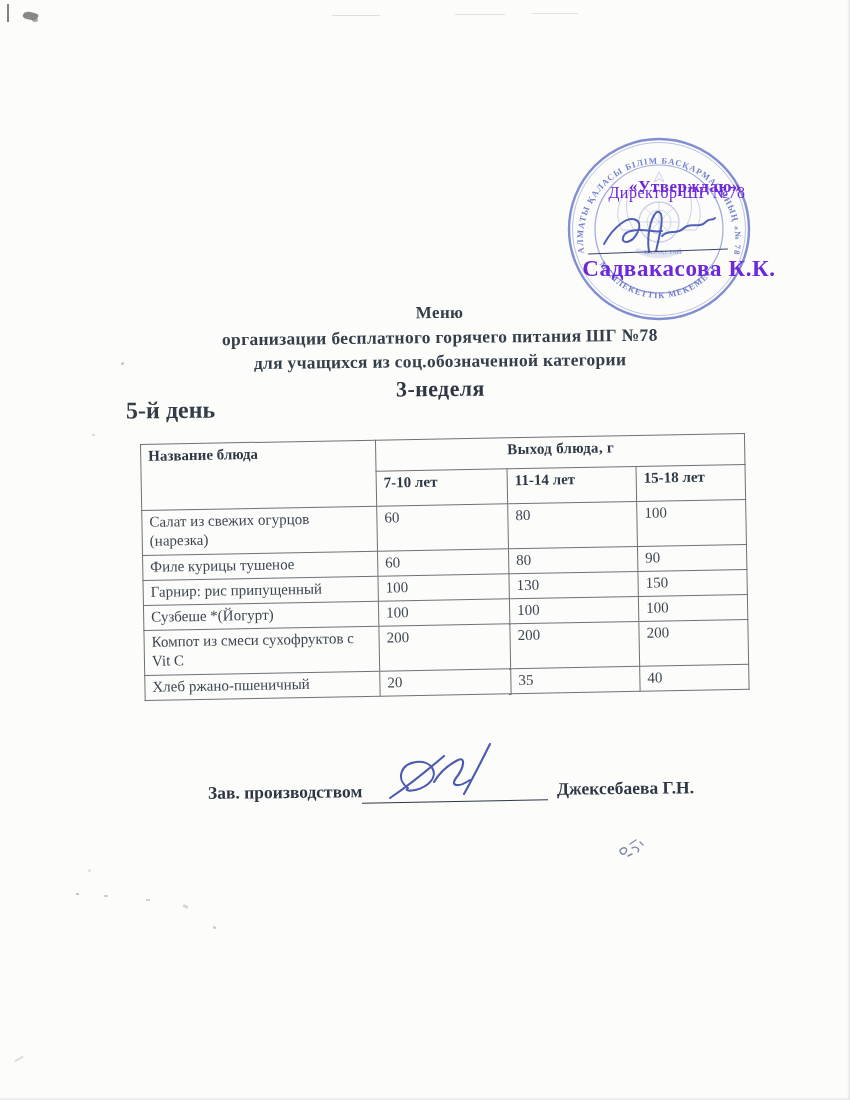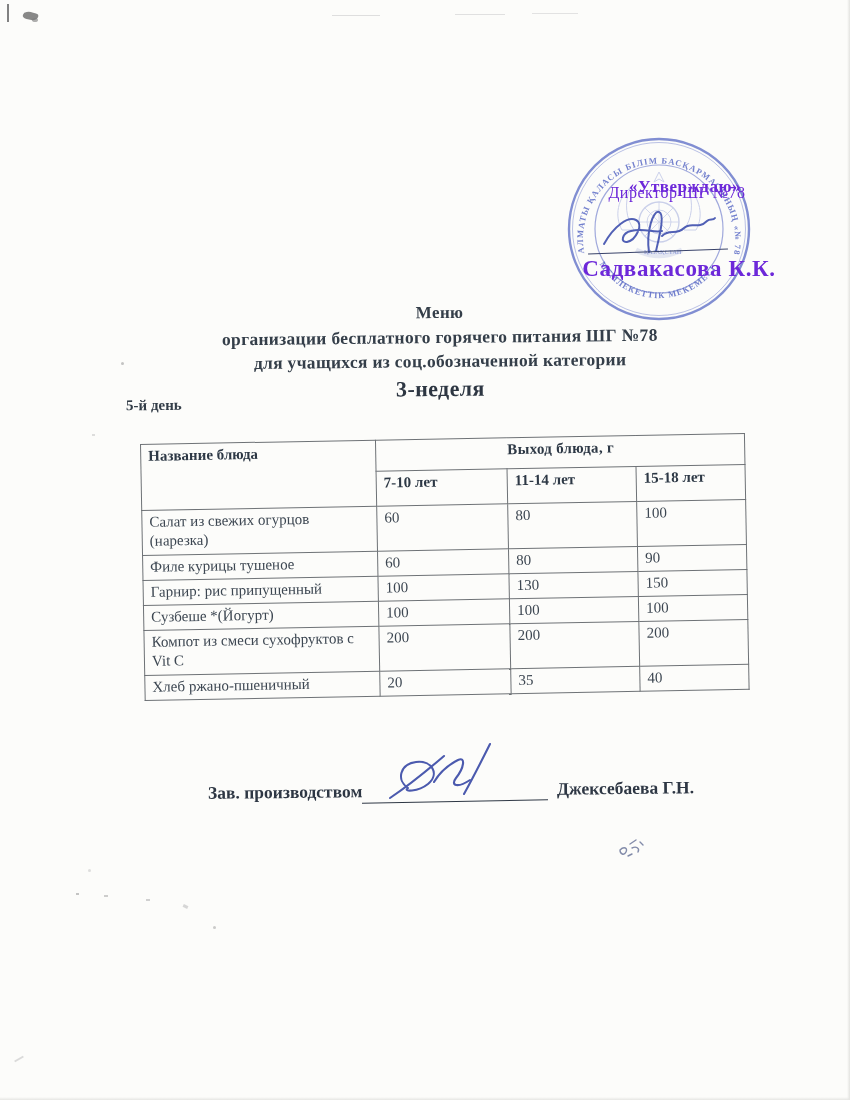--- a/index.html
+++ b/index.html
@@ -19,21 +19,21 @@
     text-align:center;
     transform:rotate(-0.6deg);
     color:#343e49;
   }
   .title-line1{font-size:17px;font-weight:bold;letter-spacing:.4px;}
   .title-line2{font-size:17.5px;font-weight:bold;margin-top:4px;letter-spacing:.3px;}
   .title-line3{font-size:17.5px;font-weight:bold;margin-top:3px;letter-spacing:.3px;}
   .title-week{font-size:22px;font-weight:bold;margin-top:4px;letter-spacing:.4px;color:#2d3642;}
   .day-label{
     position:absolute;left:126px;top:397px;
-    font-size:15px;font-weight:bold;color:#333d48;
+    font-size:24px;font-weight:bold;color:#333d48;
     transform:rotate(-0.5deg);
   }
   
   .table-wrap{
     position:absolute;left:140px;top:444px;width:604px;
     transform:rotate(-1.05deg);
     transform-origin:0 0;
   }
   table.menu{
     border-collapse:collapse;width:604px;table-layout:fixed;

